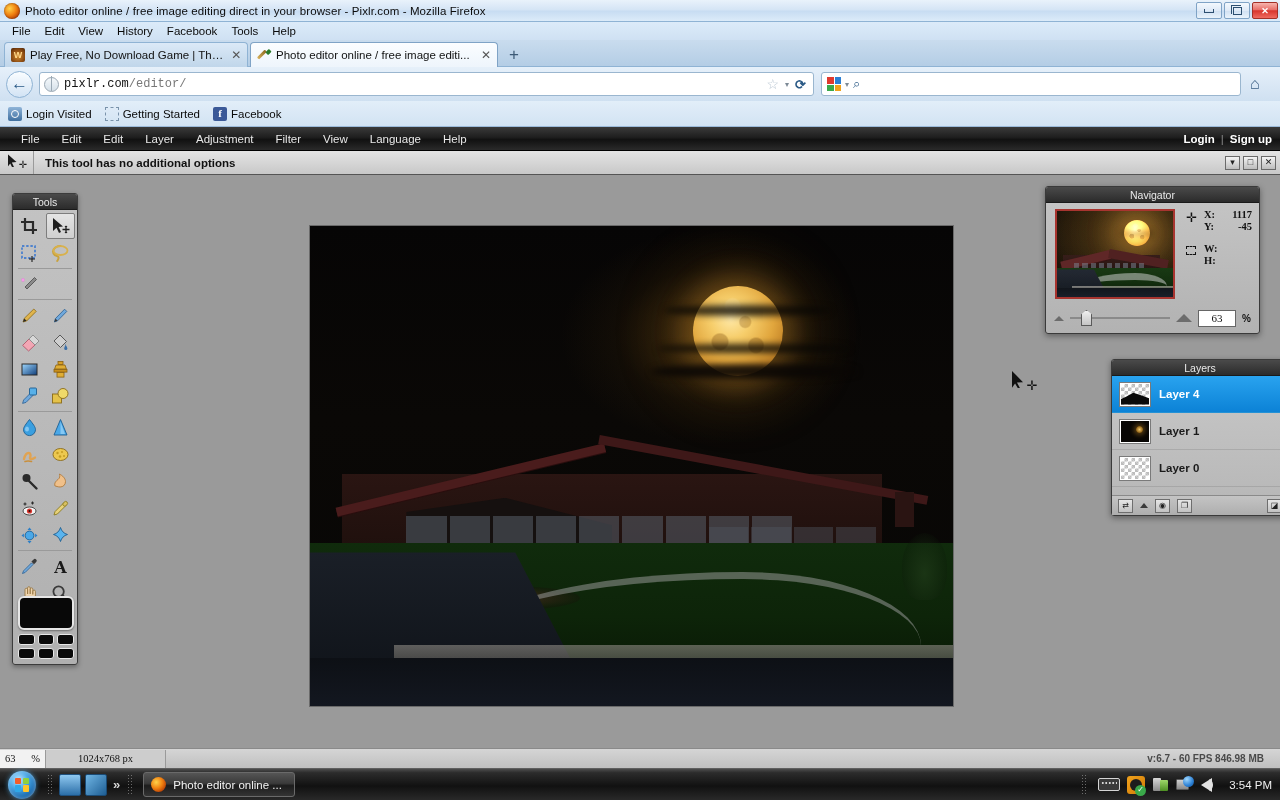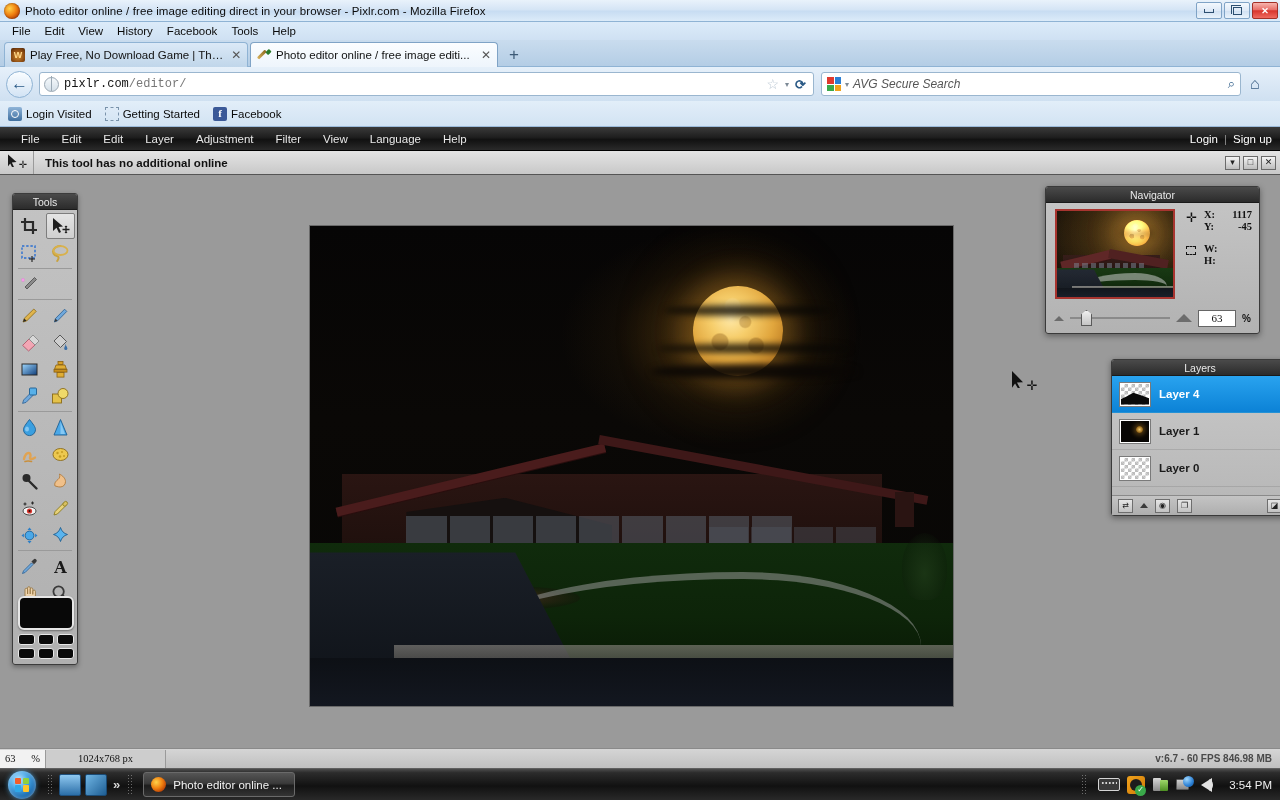--- a/index.html
+++ b/index.html
@@ -182,21 +182,21 @@
 
   
   .pixlr-menubar {
     position: absolute; left: 0; top: 127px; width: 1280px; height: 24px;
     background: linear-gradient(to bottom, #3a3a3a 0%, #1e1e1e 45%, #111 55%, #2a2a2a 100%);
     display: flex; align-items: center; padding-left: 10px;
     border-bottom: 1px solid #000;
   }
   .pm-item { font-size: 11.5px; color: #e8e8e8; padding: 0 11px; cursor: default; }
   .pm-right { position: absolute; right: 8px; display: flex; align-items: center; gap: 6px; }
-  .pm-right span { font-size: 11.5px; color: #fff; font-weight: normal; }
+  .pm-right span { font-size: 11.5px; color: #fff; font-weight: bold; }
   .pm-sep { color: #8a8a8a !important; font-weight: normal !important; }
 
   .pixlr-options {
     position: absolute; left: 0; top: 151px; width: 1280px; height: 24px;
     background: linear-gradient(to bottom, #e4e4e4, #c8c8c8);
     border-bottom: 1px solid #555;
     display: flex; align-items: center;
   }
   .opt-toolicon {
     width: 34px; height: 23px; display: flex; align-items: center; justify-content: center;
@@ -511,21 +511,21 @@
     display: flex; align-items: center; justify-content: space-between;
     padding: 0 5px; font-size: 10.5px; color: #111;
     font-family: "Liberation Serif", serif;
   }
   .st-size {
     width: 120px; height: 18px; background: #cdcdcd; border-right: 1px solid #9a9a9a;
     font-size: 10.5px; color: #111; display: flex; align-items: center; justify-content: center;
     font-family: "Liberation Serif", serif;
   }
   .st-ver {
-    position: absolute; right: 8px; font-size: 10px; color: #4a4a4a; font-weight: bold;
+    position: absolute; right: 16px; font-size: 10px; color: #4a4a4a; font-weight: bold;
   }
 
   
   .taskbar {
     position: absolute; left: 0; bottom: 0; width: 1280px; height: 32px;
     background: linear-gradient(to bottom, #4c4c4c 0%, #2c2c2c 12%, #111 55%, #292929 100%);
     border-top: 1px solid #5f5f5f;
     display: flex; align-items: center;
   }
   .start-orb {
@@ -676,21 +676,20 @@
       </span>
     </div>
     <div class="searchbar">
       <span class="avg-logo">
           <i></i>
           <i></i>
           <i></i>
           <i></i>
         </span>
       <span class="ic-caret">▾</span>
-      <span class="search-ph">AVG Secure Search</span>
       <span class="ic-magnify">⌕</span>
     </div>
     <div class="home-btn">⌂</div>
   </div>
 
   <div class="ff-bookmarks">
     <div class="bm-item">
       <span class="bm-ic visited"></span>
       <span>Login Visited</span>
     </div>
@@ -721,21 +720,21 @@
     </div>
   </div>
 
   <div class="pixlr-options">
     <div class="opt-toolicon">
       <span class="arrow-move">
         <span class="ptr2"></span>
         <span class="cross">✛</span>
       </span>
     </div>
-    <div class="opt-text">This tool has no additional online</div>
+    <div class="opt-text">This tool has no additional options</div>
     <div class="opt-winbtns">
       <div class="opt-wb">▾</div>
       <div class="opt-wb">□</div>
       <div class="opt-wb">✕</div>
     </div>
   </div>
 
   <div class="pixlr-stage">
 
     <div class="canvas-wrap">

